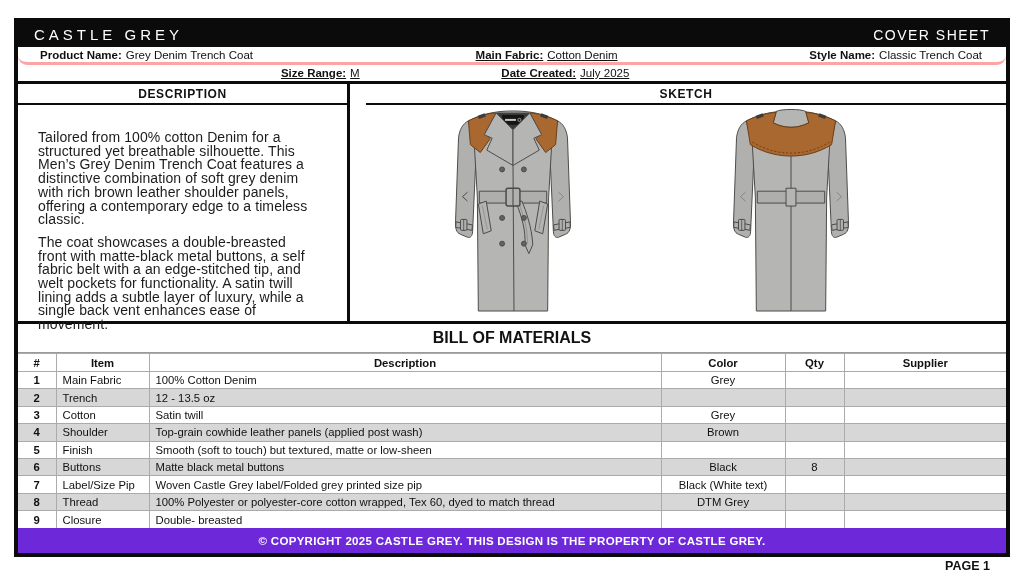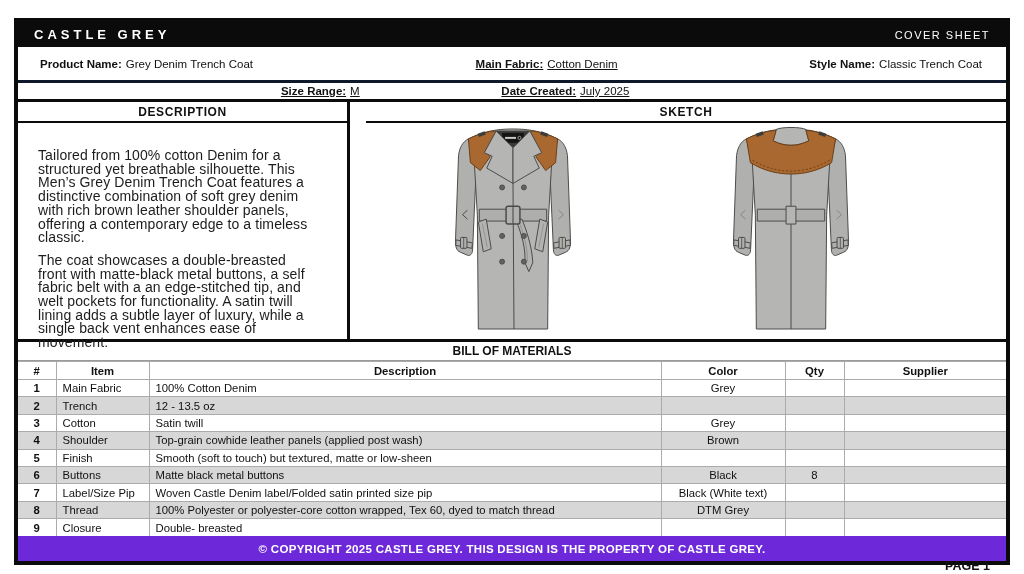--- a/index.html
+++ b/index.html
@@ -4,26 +4,26 @@
 <style>
   * { margin:0; padding:0; box-sizing:border-box; }
   html,body { width:1024px; height:574px; background:#fff; overflow:hidden;
               font-family:"Liberation Sans", sans-serif; color:#111; }
   .sheet { position:absolute; left:14px; top:18px; width:996px;
            border:4px solid #0b0b0b; background:#fff; }
 
   
   .topbar { height:25px; background:#0b0b0b; color:#fff; display:flex;
             align-items:center; justify-content:space-between; padding:0 16px; }
-  .brand { font-size:13px; font-weight:bold; letter-spacing:4px; }
-  .covertype { font-size:11px; letter-spacing:1.5px; }
+  .brand { font-size:15px; font-weight:normal; letter-spacing:4px; }
+  .covertype { font-size:14px; letter-spacing:1.5px; }
 
   
   .info-row { position:relative; background:#fff; font-size:11.5px; }
-  .info-row1 { height:36px; border-bottom:3px solid #0f172a; }
+  .info-row1 { height:18px; border-bottom:3px solid #fca5a5;border-radius:10px; }
   .info-row2 { height:19px; border-bottom:3px solid #0b0b0b; }
   .pair { position:absolute; top:50%; transform:translateY(-50%); white-space:nowrap; }
   .pair b { font-weight:bold; margin-right:4px; }
   .pair.centered { transform:translate(-50%,-50%);text-decoration:underline; }
   .p-product { left:22px; }
   .p-fabric  { left:53.5%; }
   .p-style   { right:24px; }
   .p-size    { left:30.6%; }
   .p-date    { left:55.4%; }
 
@@ -34,22 +34,22 @@
   .col-header { height:21px; border-bottom:2px solid #0b0b0b; display:flex;
                 align-items:center; justify-content:center; font-weight:bold;
                 font-size:12px; letter-spacing:.6px; }
   .desc-body { padding:26px 32px 0 20px; font-size:14px; line-height:13.7px;
                color:#1c1c1c; letter-spacing:.1px; }
   .desc-body p { margin-bottom:9px; }
   .sketch-body { height:217px; display:flex; justify-content:center;
                  gap:160px; padding-top:3px; position:relative; left:-34px; }
 
   
-  .bom-title { height:19px; display:flex; align-items:center; justify-content:center;
-               font-weight:bold; font-size:12px; border-bottom:1px solid #9a9a9a; }
+  .bom-title { height:29px; display:flex; align-items:center; justify-content:center;
+               font-weight:bold; font-size:16px; border-bottom:1px solid #9a9a9a; }
   table.bom { width:100%; border-collapse:collapse; font-size:11.3px; table-layout:fixed; }
   table.bom th, table.bom td { border:1px solid #ababab; padding:0 6px;
                height:17.4px; overflow:hidden; white-space:nowrap; }
   table.bom th { font-weight:bold; text-align:center; height:18px; }
   table.bom th:first-child, table.bom td:first-child { border-left:none; }
   table.bom th:last-child,  table.bom td:last-child  { border-right:none; }
   table.bom tr:last-child td { border-bottom:none; }
   table.bom tr.shaded td { background:#d7d7d7; }
   col.c-num{width:38px;} col.c-item{width:93px;} col.c-desc{width:512px;}
   col.c-color{width:124px;} col.c-qty{width:59px;} col.c-sup{width:auto;}
@@ -263,21 +263,21 @@
       <td class="t-num">6</td>
       <td>Buttons</td>
       <td>Matte black metal buttons</td>
       <td class="t-color">Black</td>
       <td class="t-qty">8</td>
       <td class="t-sup"></td>
     </tr>
     <tr>
       <td class="t-num">7</td>
       <td>Label/Size Pip</td>
-      <td>Woven Castle Denim label/Folded satin printed size pip</td>
+      <td>Woven Castle Grey label/Folded grey printed size pip</td>
       <td class="t-color">Black (White text)</td>
       <td class="t-qty"></td>
       <td class="t-sup"></td>
     </tr>
     <tr class="shaded">
       <td class="t-num">8</td>
       <td>Thread</td>
       <td>100% Polyester or polyester-core cotton wrapped, Tex 60, dyed to match thread</td>
       <td class="t-color">DTM Grey</td>
       <td class="t-qty"></td>

